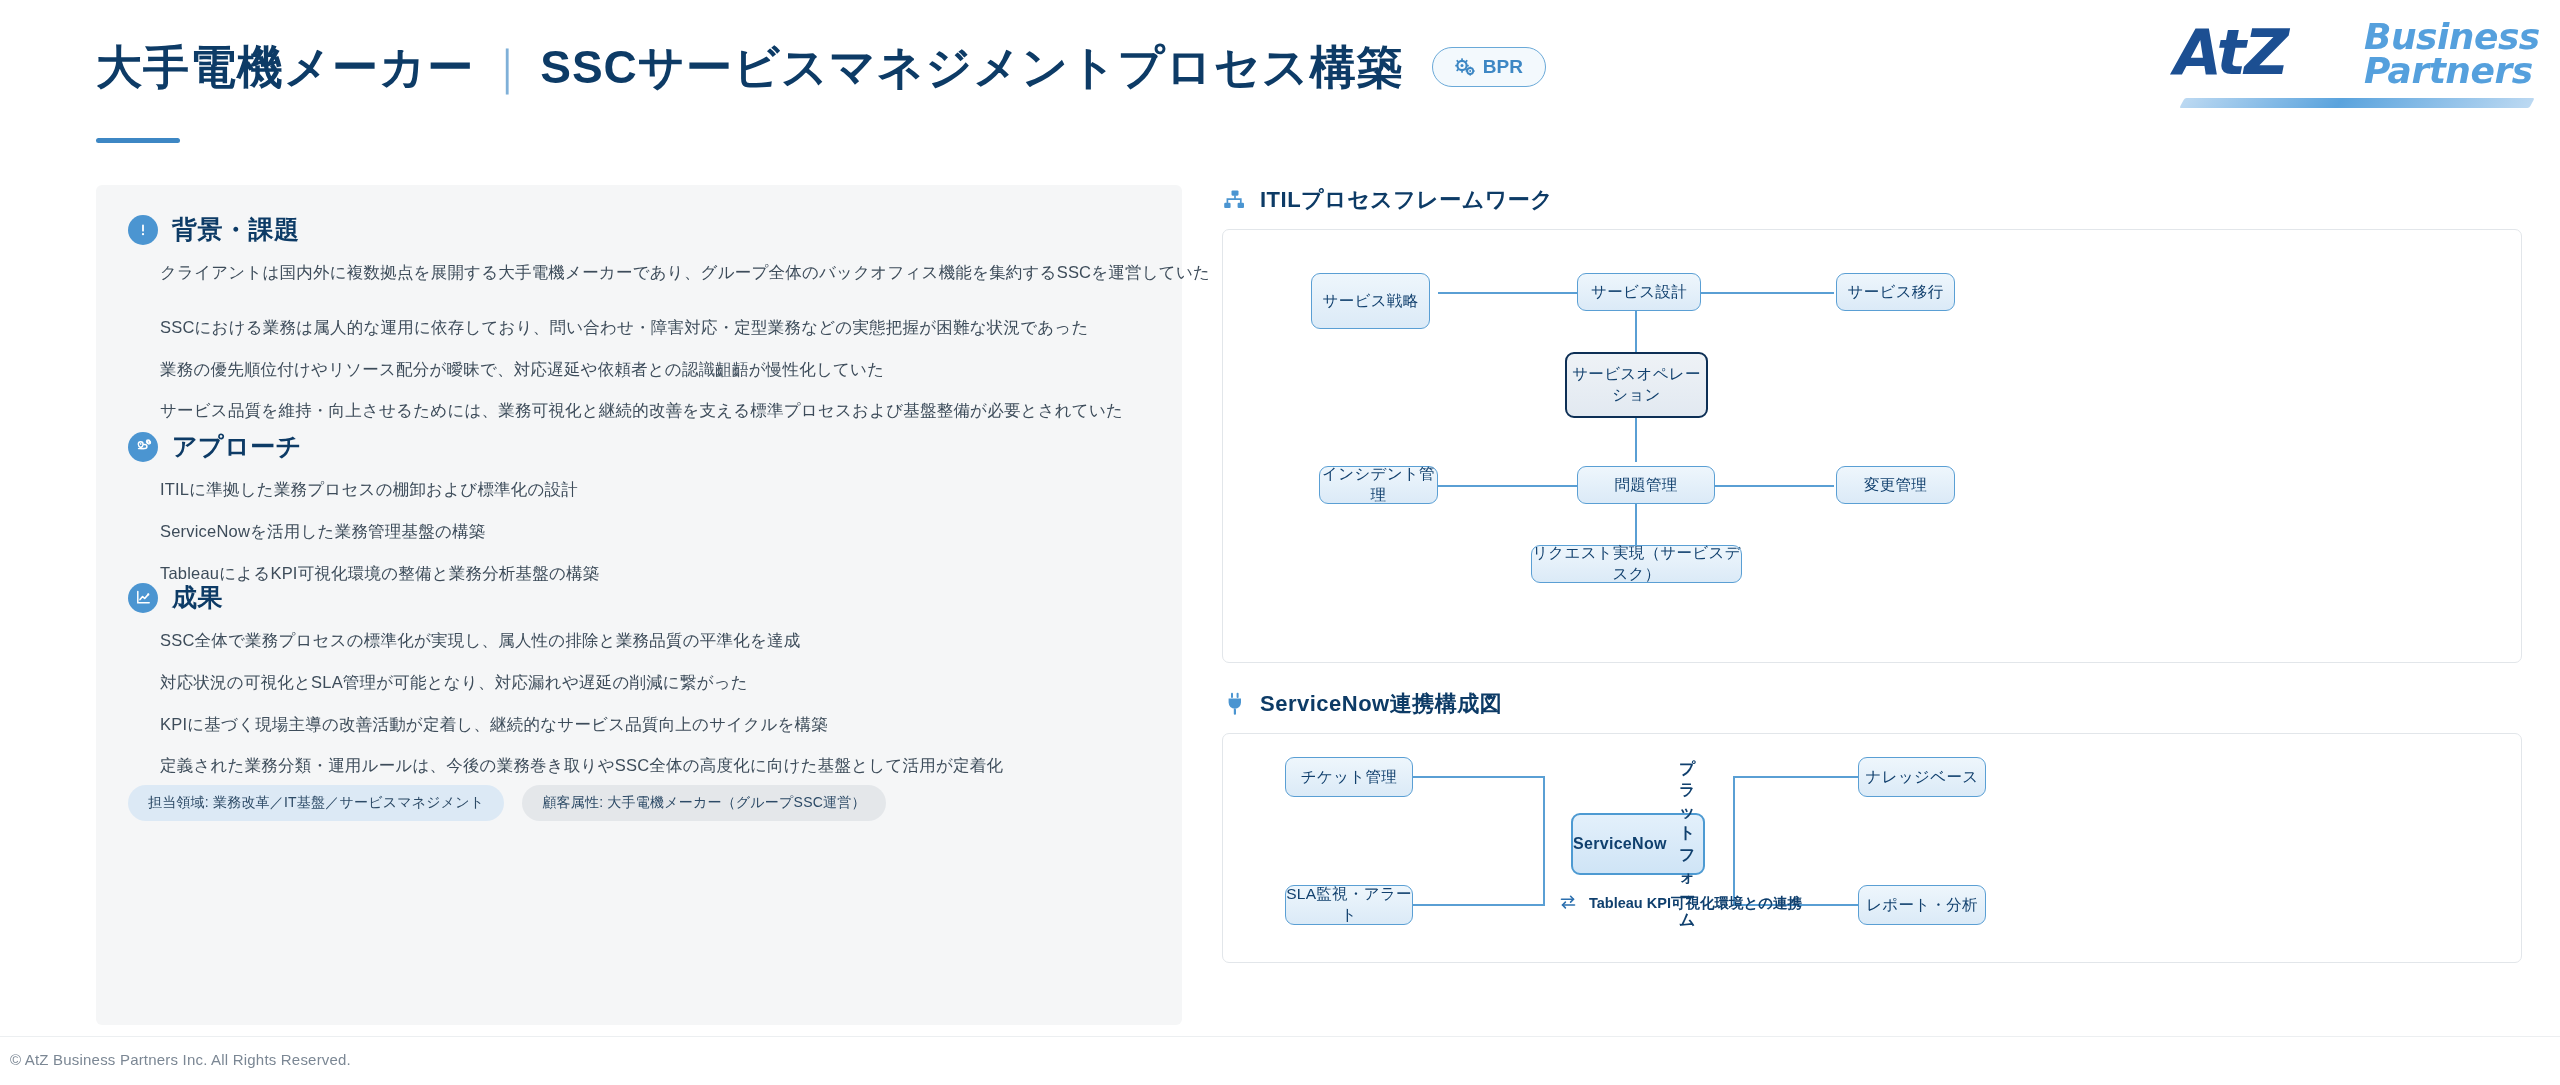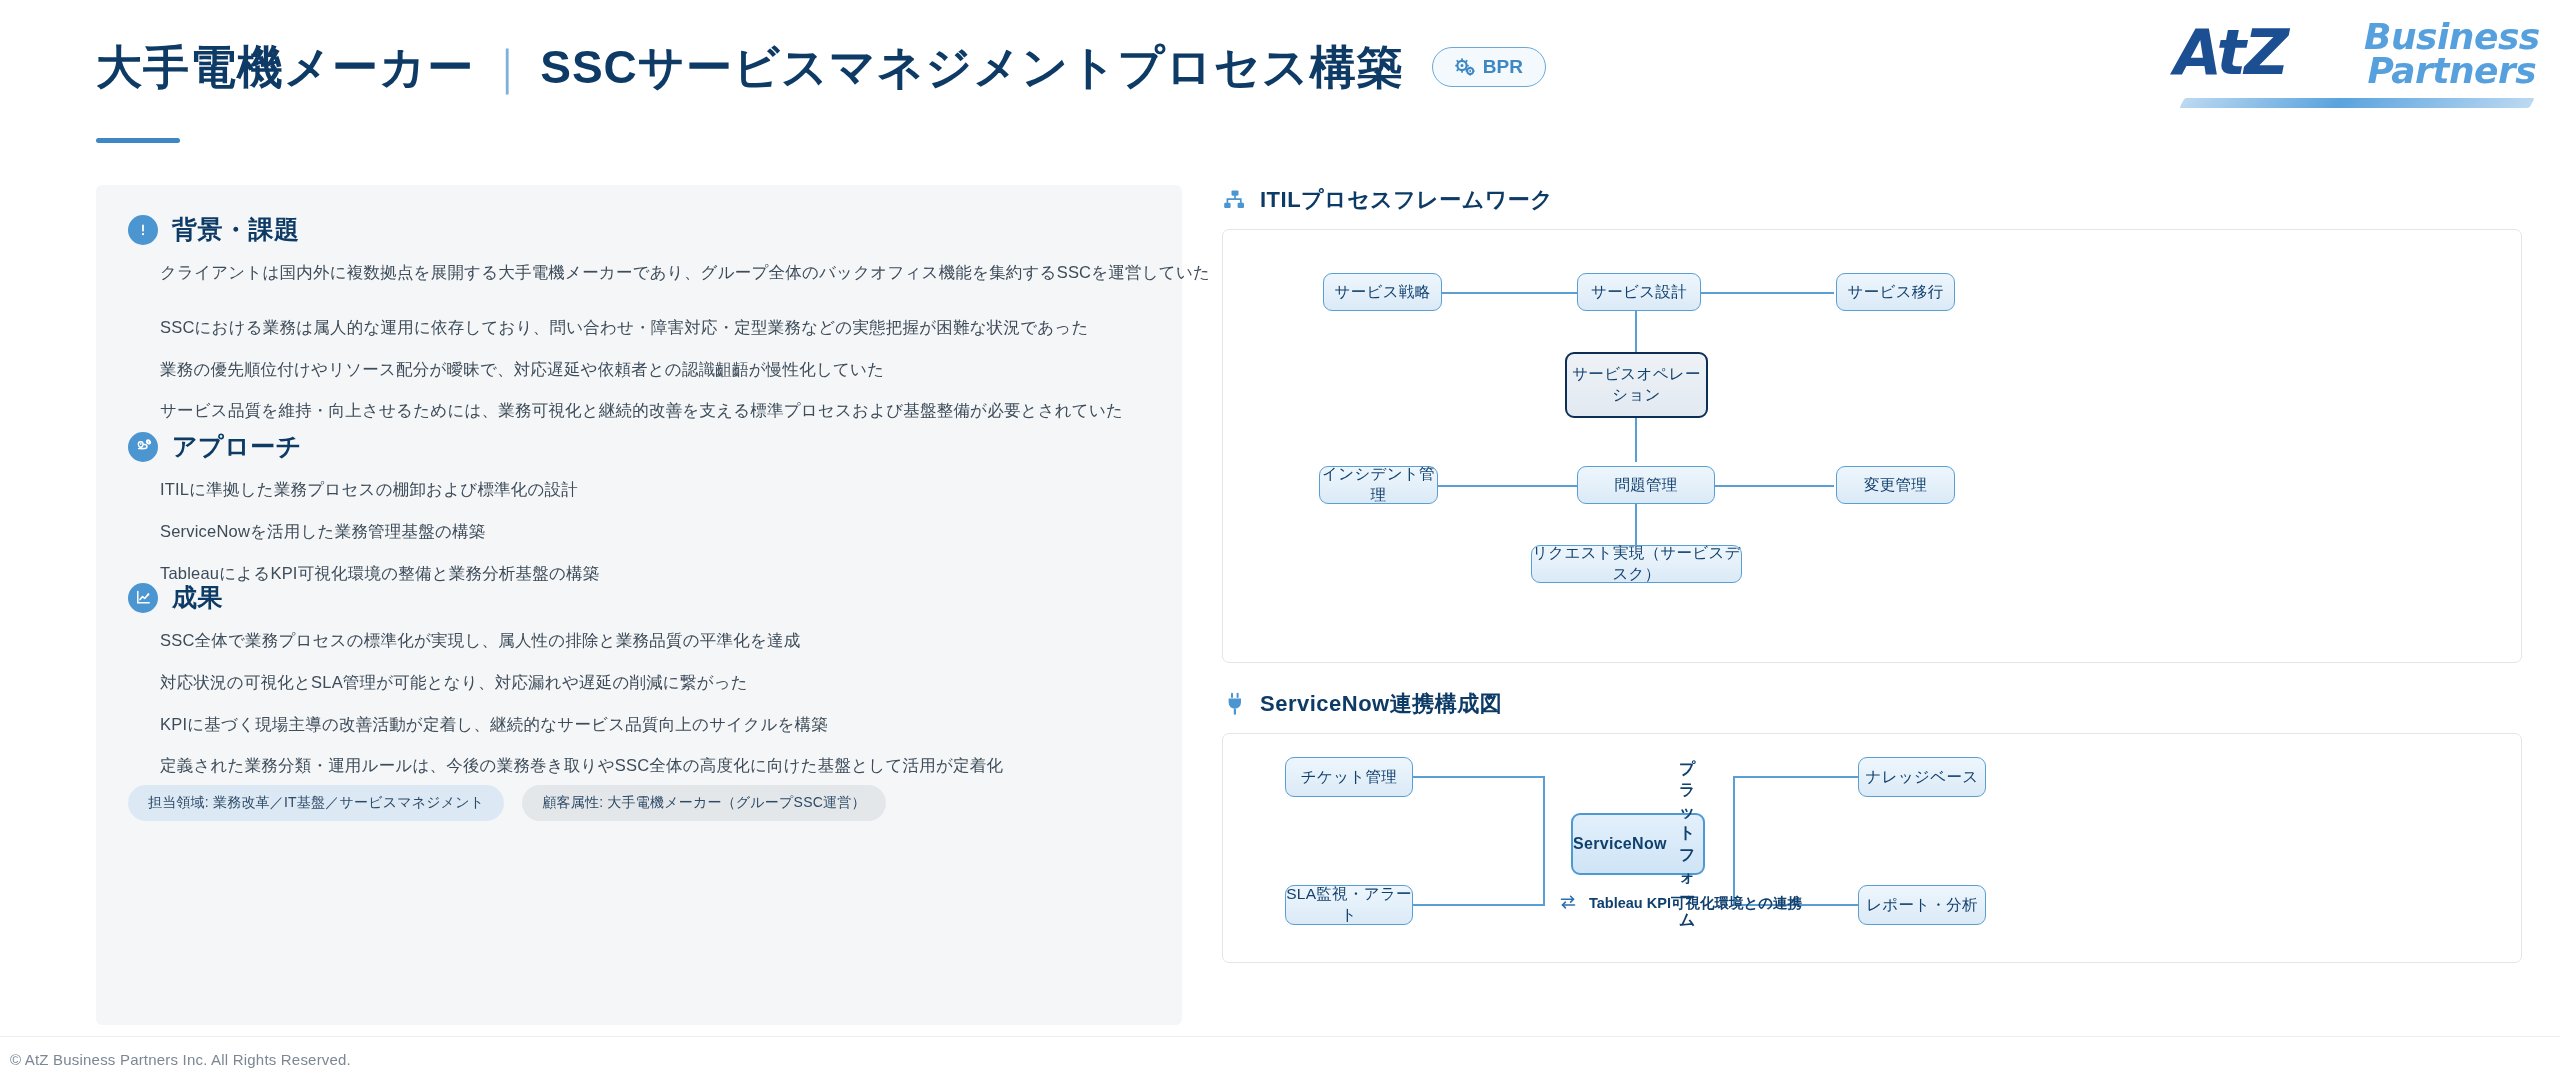--- a/index.html
+++ b/index.html
@@ -27,21 +27,21 @@
     background:#f3f9fd;color:#3d87c4;
     font-size:19px;font-weight:bold;
     padding:8px 22px;white-space:nowrap;
   }
   .badge svg{display:block;}
   .title-underline{
     position:absolute;left:96px;top:138px;width:84px;height:5px;
     background:#3d87c4;border-radius:3px;
   }
   
-  .logo{position:absolute;right:18px;top:18px;width:400px;height:92px;text-align:center;}
+  .logo{position:absolute;right:18px;top:18px;width:400px;height:92px;}
   .logo-atz{
     position:absolute;left:32px;top:4px;
     font-family:"DejaVu Sans",sans-serif;
     font-size:62px;font-weight:bold;font-style:italic;
     color:#1c4f92;letter-spacing:-2px;line-height:1;
   }
   .logo-right{position:absolute;left:222px;top:2px;line-height:0.94;}
   .logo-right div{
     font-family:"DejaVu Sans",sans-serif;
     font-size:36px;font-weight:bold;font-style:italic;
@@ -269,21 +269,21 @@
     <div class="panel-box" style="height:432px;">
 
       <div class="line h" style="left:215px;top:62px;width:143px;"></div>
       <div class="line h" style="left:468px;top:62px;width:143px;"></div>
       <div class="line v" style="left:412px;top:79px;height:44px;"></div>
       <div class="line v" style="left:412px;top:187px;height:45px;"></div>
       <div class="line h" style="left:215px;top:255px;width:143px;"></div>
       <div class="line h" style="left:468px;top:255px;width:143px;"></div>
       <div class="line v" style="left:412px;top:272px;height:44px;"></div>
 
-      <div class="node" style="left:100px;top:43px;width:119px;height:38px;text-align:right;">
+      <div class="node" style="left:88px;top:43px;width:119px;height:56px;text-align:right;">
         <span>サービス戦略</span>
       </div>
       <div class="node" style="left:354px;top:43px;width:124px;height:38px;">
         <span>サービス設計</span>
       </div>
       <div class="node" style="left:613px;top:43px;width:119px;height:38px;">
         <span>サービス移行</span>
       </div>
 
       <div class="node hl" style="left:342px;top:122px;width:143px;height:66px;">

